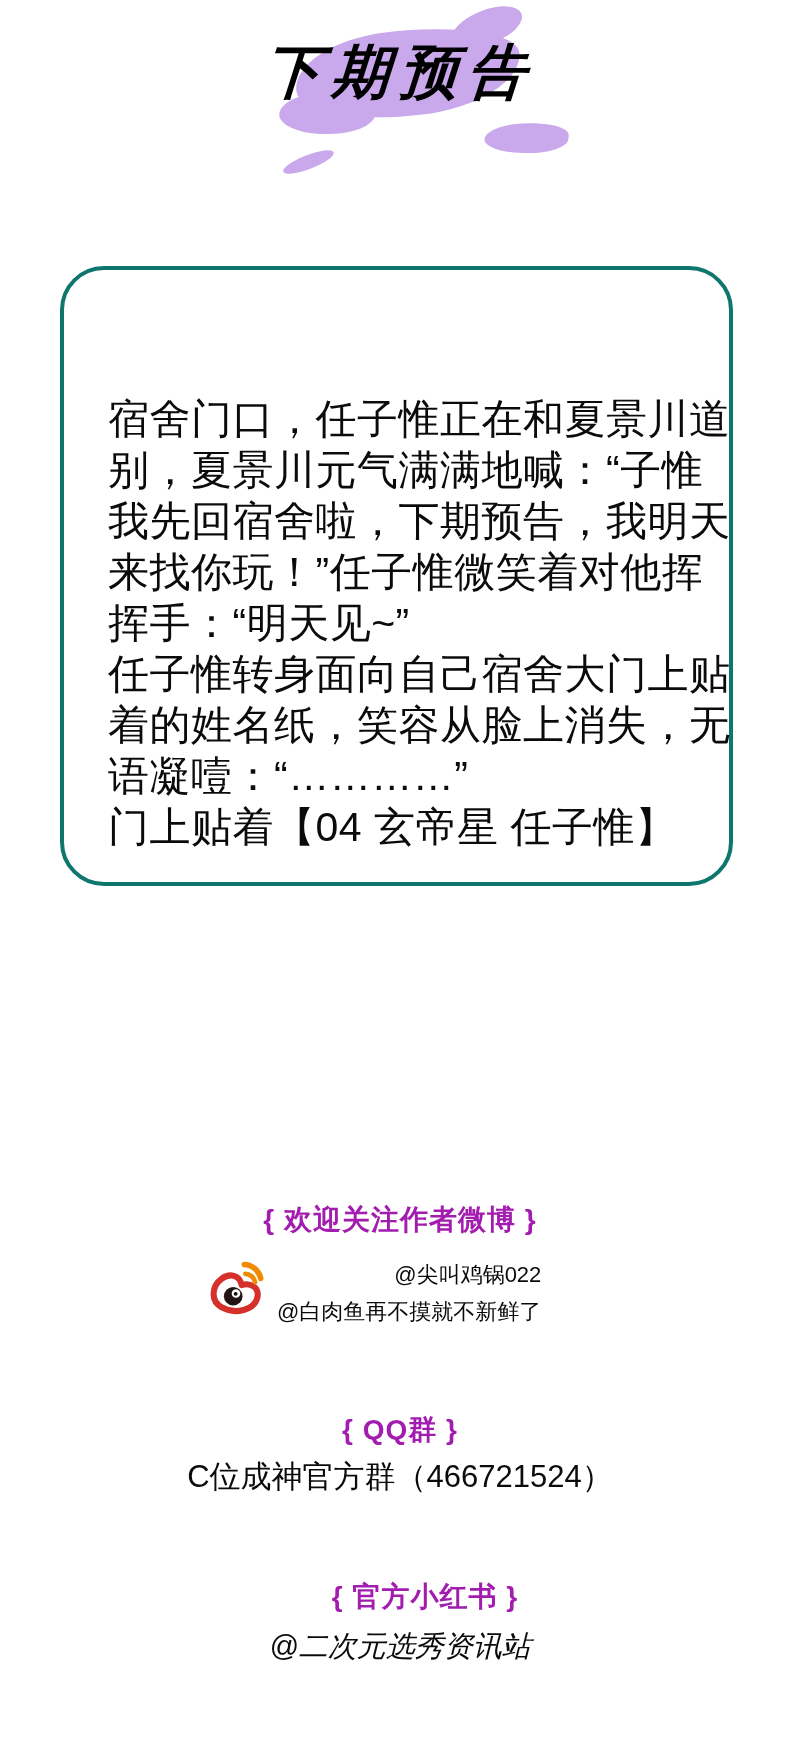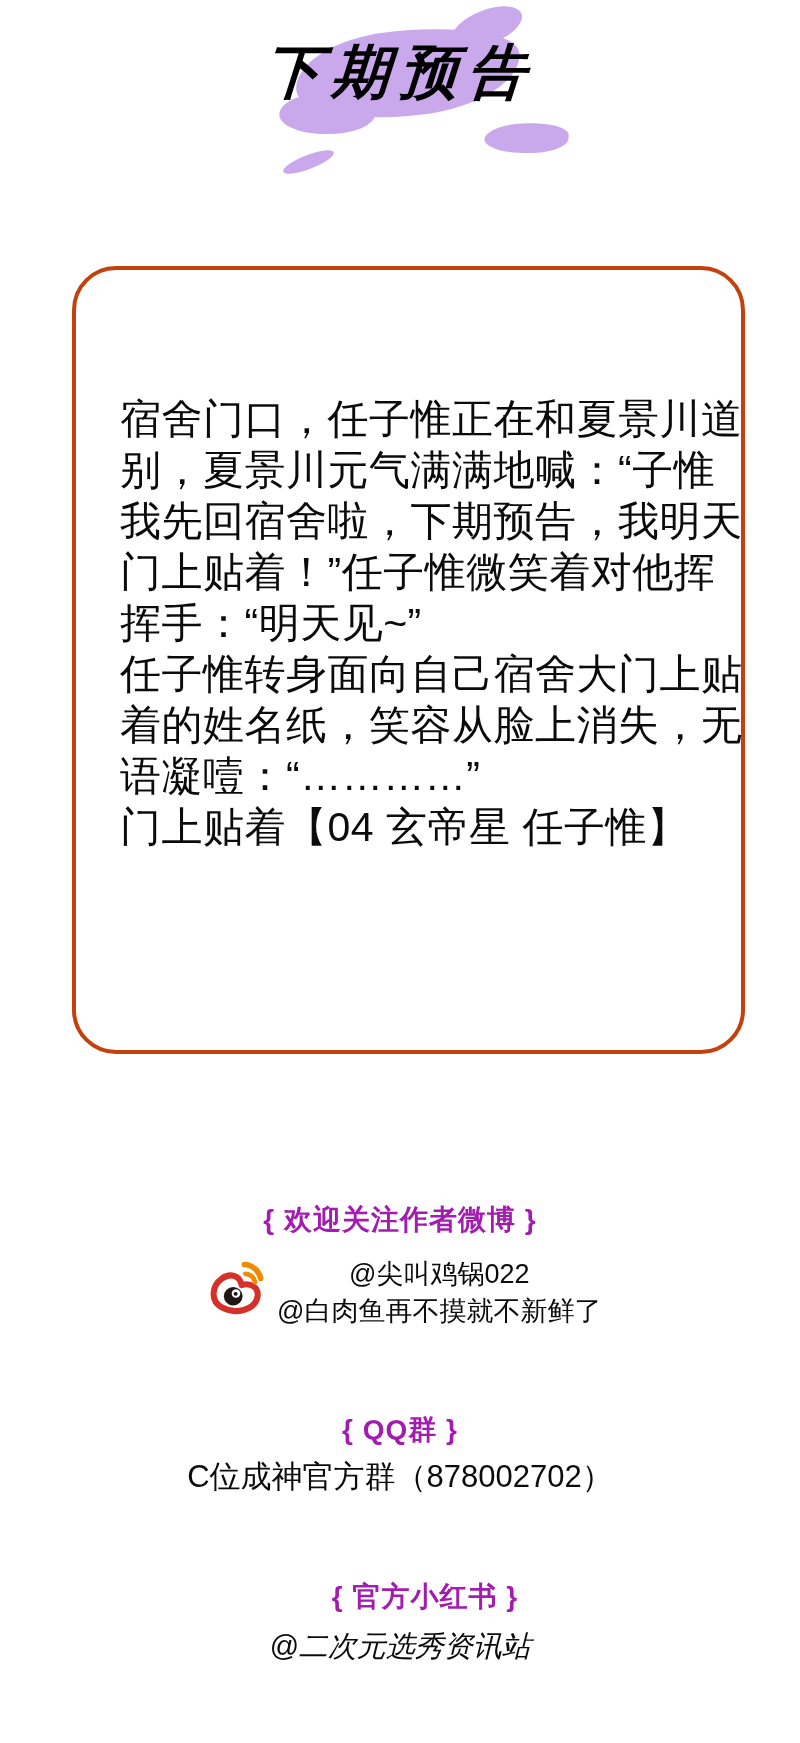--- a/index.html
+++ b/index.html
@@ -44,26 +44,25 @@
     position:absolute;left:0;top:138px;width:100%;
     margin:0;
     text-align:center;
     font-size:32px;line-height:42px;
     color:#0b0b0b;
   }
   .accent{color:#8f2bd6;}
   
   .preview-box{
     position:absolute;left:60px;top:266px;
-    width:673px;height:788px;
+    width:673px;height:620px;
     box-sizing:border-box;
-    border:4px solid #c2410c;
+    border:4px solid #0f766e;
     border-radius:44px;
     background:#ffffff;
-    margin-left:12px;
   }
   .preview-text{
     position:absolute;left:44px;top:124px;right:16px;
     font-size:41px;line-height:51px;
     color:#0b0b0b;
     letter-spacing:0.5px;
   }
   .preview-line{white-space:pre;}
   
   .section-h{
@@ -75,22 +74,22 @@
     letter-spacing:1px;
   }
   .h-weibo{top:1203px;}
   .h-qq{top:1413px;}
   .h-xhs{top:1580px;padding-left:25px;}
   .weibo-icon{
     position:absolute;left:208px;top:1257px;width:56px;height:58px;
   }
   .weibo-handles{
     position:absolute;left:277px;top:1256px;
-    font-size:27px;line-height:37px;
-    text-align:center;color:#0b0b0b;
+    font-size:22px;line-height:37px;
+    text-align:right;color:#0b0b0b;
   }
   .center-line{
     position:absolute;left:0;width:100%;
     text-align:center;color:#0b0b0b;
   }
   .qq-line{top:1458px;font-size:31px;line-height:38px;}
   .xhs-line{top:1628px;font-size:29px;line-height:36px;font-style:italic;}
 </style>
 </head>
 <body>
@@ -99,21 +98,21 @@
 
   <div class="brush"></div>
   <h1 class="title">下期预告</h1>
 
 
   <section class="preview-box">
     <div class="preview-text">
       <div class="preview-line">宿舍门口，任子惟正在和夏景川道</div>
       <div class="preview-line">别，夏景川元气满满地喊：“子惟</div>
       <div class="preview-line">我先回宿舍啦，下期预告，我明天</div>
-      <div class="preview-line">门上贴着！”任子惟微笑着对他挥</div>
+      <div class="preview-line">来找你玩！”任子惟微笑着对他挥</div>
       <div class="preview-line">挥手：“明天见~”</div>
       <div class="preview-line">任子惟转身面向自己宿舍大门上贴</div>
       <div class="preview-line">着的姓名纸，笑容从脸上消失，无</div>
       <div class="preview-line">语凝噎：“…………”</div>
       <div class="preview-line">门上贴着【04 玄帝星 任子惟】</div>
     </div>
   </section>
 
   <h2 class="section-h h-weibo">{ 欢迎关注作者微博 }</h2>
 
@@ -125,18 +124,18 @@
     <path d="M39 7 C47 7 55 14 56.5 22" fill="none" stroke="#f08a00" stroke-width="6" stroke-linecap="round"></path>
     <path d="M40 17 C45 17 49.5 21 50.5 26" fill="none" stroke="#f08a00" stroke-width="5" stroke-linecap="round"></path>
   </svg>
 
   <div class="weibo-handles">
     <div>@尖叫鸡锅022</div>
     <div>@白肉鱼再不摸就不新鲜了</div>
   </div>
 
   <h2 class="section-h h-qq">{ QQ群 }</h2>
-  <div class="center-line qq-line">C位成神官方群（878002702）</div>
+  <div class="center-line qq-line">C位成神官方群（466721524）</div>
 
   <h2 class="section-h h-xhs">{ 官方小红书 }</h2>
   <div class="center-line xhs-line">@二次元选秀资讯站</div>
 
 </div>
 
 </body></html>

